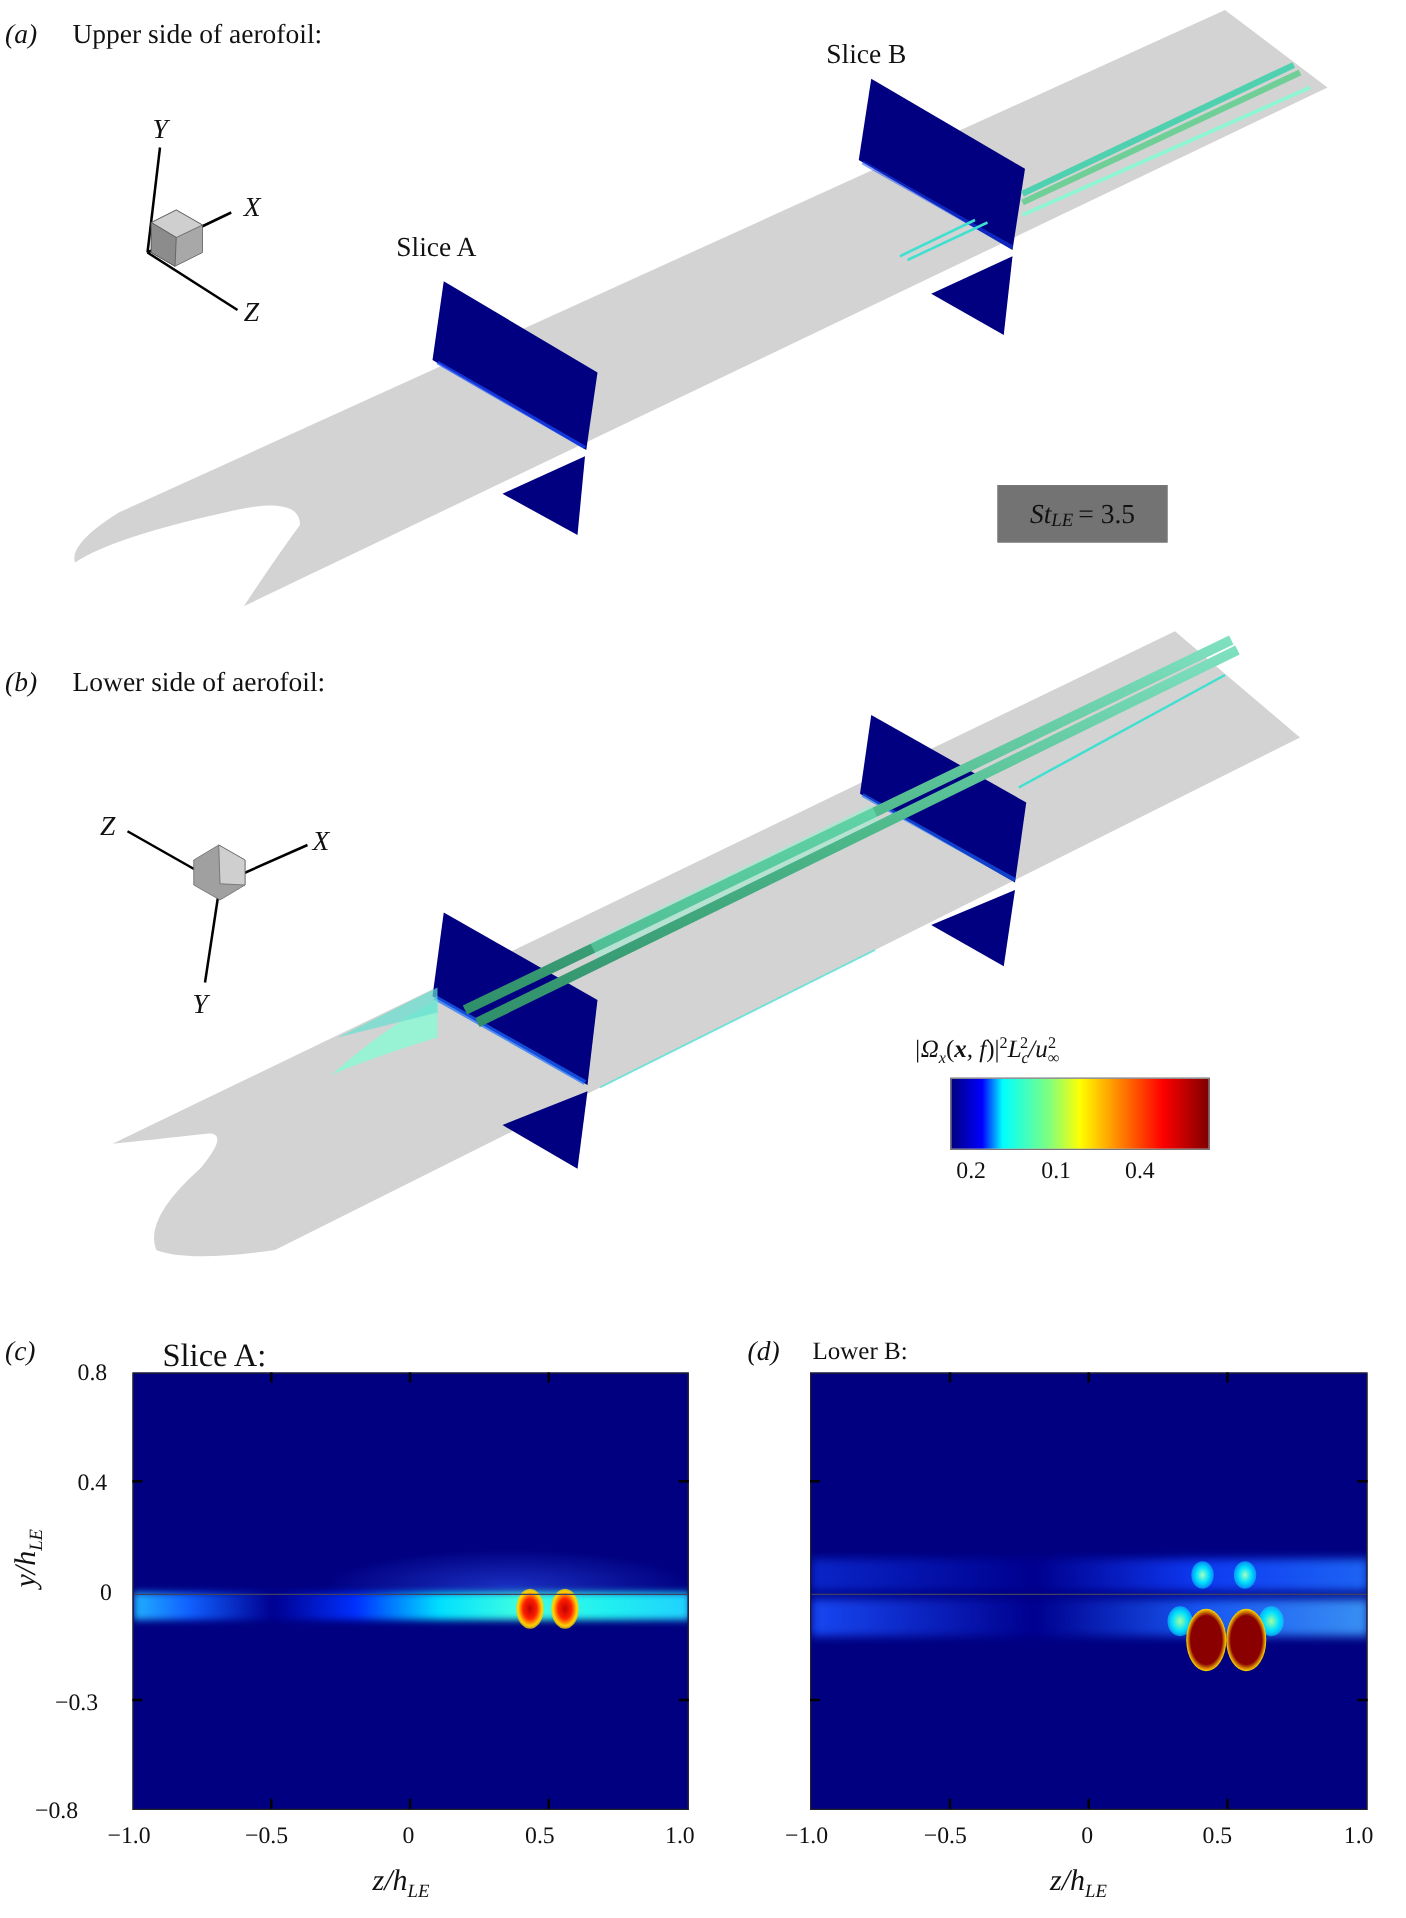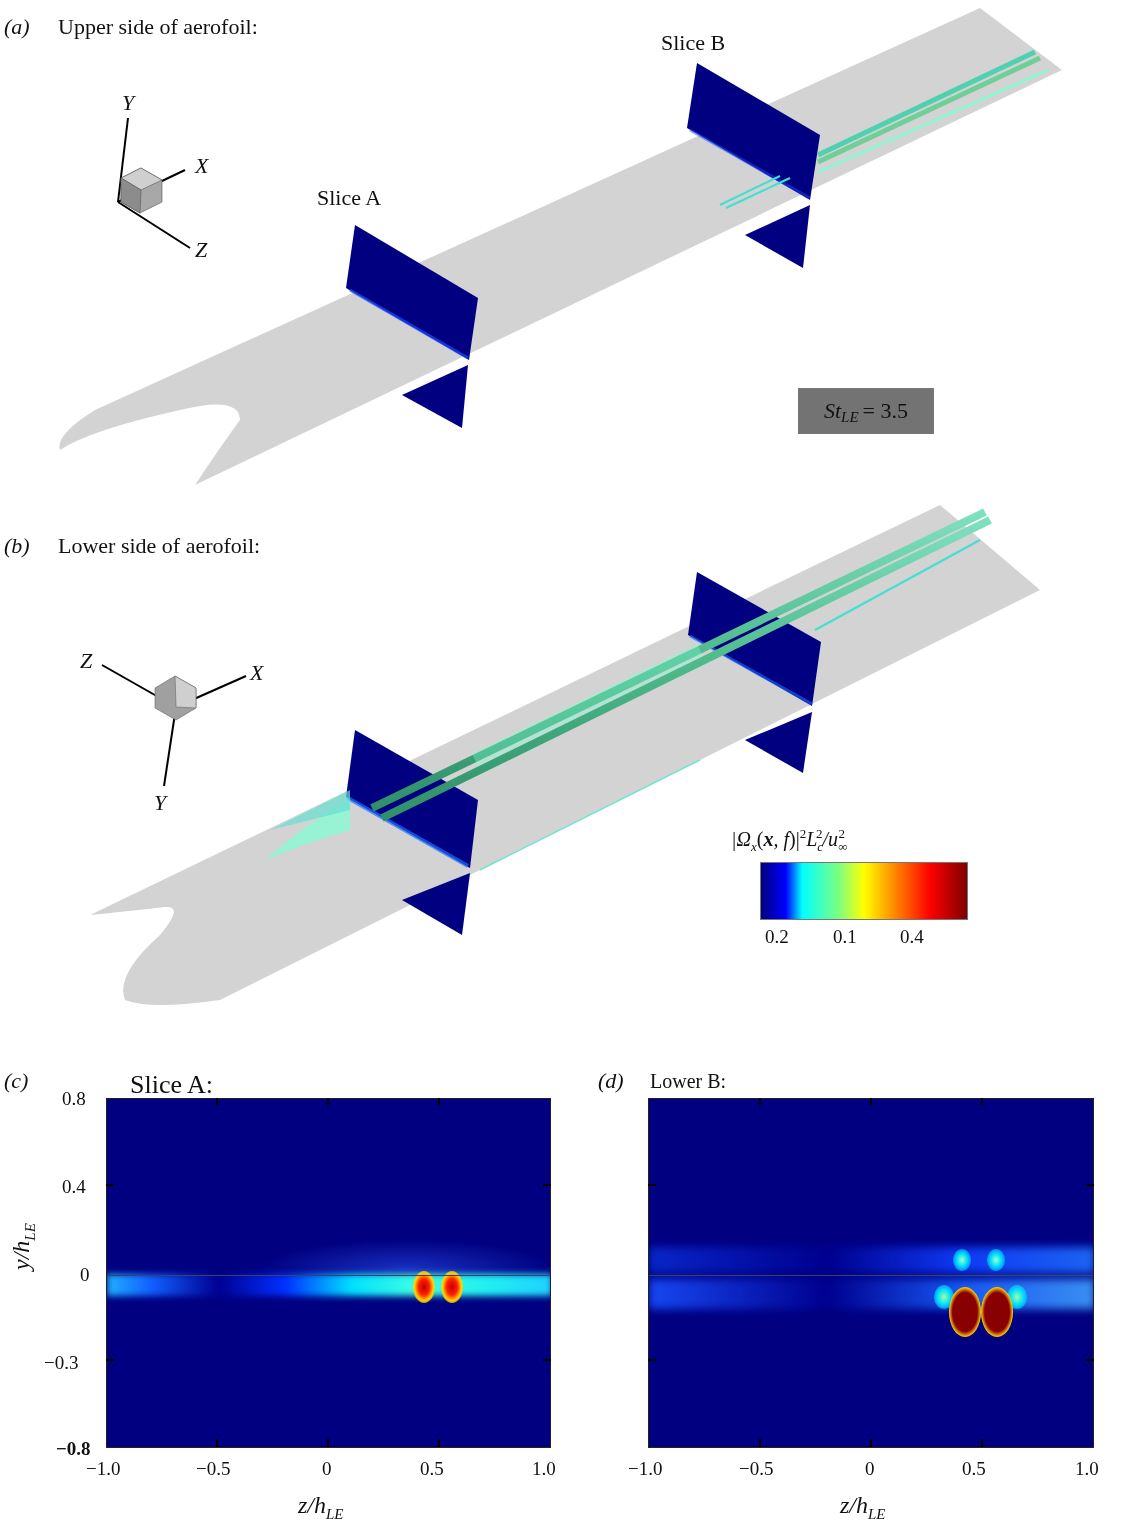--- a/index.html
+++ b/index.html
@@ -113,21 +113,21 @@
 
   <div class="blob" style="left:306px;top:172px;width:22px;height:32px;background:radial-gradient(ellipse,#c00000 0%,#ff2000 35%,#ffd000 60%,rgba(0,255,200,0) 100%);"></div>
   <div class="blob" style="left:334px;top:172px;width:22px;height:32px;background:radial-gradient(ellipse,#c00000 0%,#ff2000 35%,#ffd000 60%,rgba(0,255,200,0) 100%);"></div>
   <div class="abs" style="left:0;top:176px;width:445px;height:1px;background:#404060;"></div>
 </div>
 
 <div class="abs tick" style="left:62px;top:1088px;">0.8</div>
 <div class="abs tick" style="left:62px;top:1176px;">0.4</div>
 <div class="abs tick" style="left:80px;top:1264px;">0</div>
 <div class="abs tick" style="left:44px;top:1352px;">−0.3</div>
-<div class="abs tick" style="left:56px;top:1438px;font-weight:bold;">−0.8</div>
+<div class="abs tick" style="left:28px;top:1438px;">−0.8</div>
 
 <div class="abs lbl it" style="left:8px;top:1270px;transform:rotate(-90deg);transform-origin:left top;font-size:24px;"><span>y</span>/<span>h</span><sub style="font-size:15px;">LE</sub></div>
 
 <div class="abs tick" style="left:86px;top:1458px;">−1.0</div>
 <div class="abs tick" style="left:196px;top:1458px;">−0.5</div>
 <div class="abs tick" style="left:322px;top:1458px;">0</div>
 <div class="abs tick" style="left:420px;top:1458px;">0.5</div>
 <div class="abs tick" style="left:532px;top:1458px;">1.0</div>
 <div class="abs lbl it" style="left:298px;top:1492px;font-size:24px;"><span>z</span>/<span>h</span><sub style="font-size:15px;">LE</sub></div>
 

